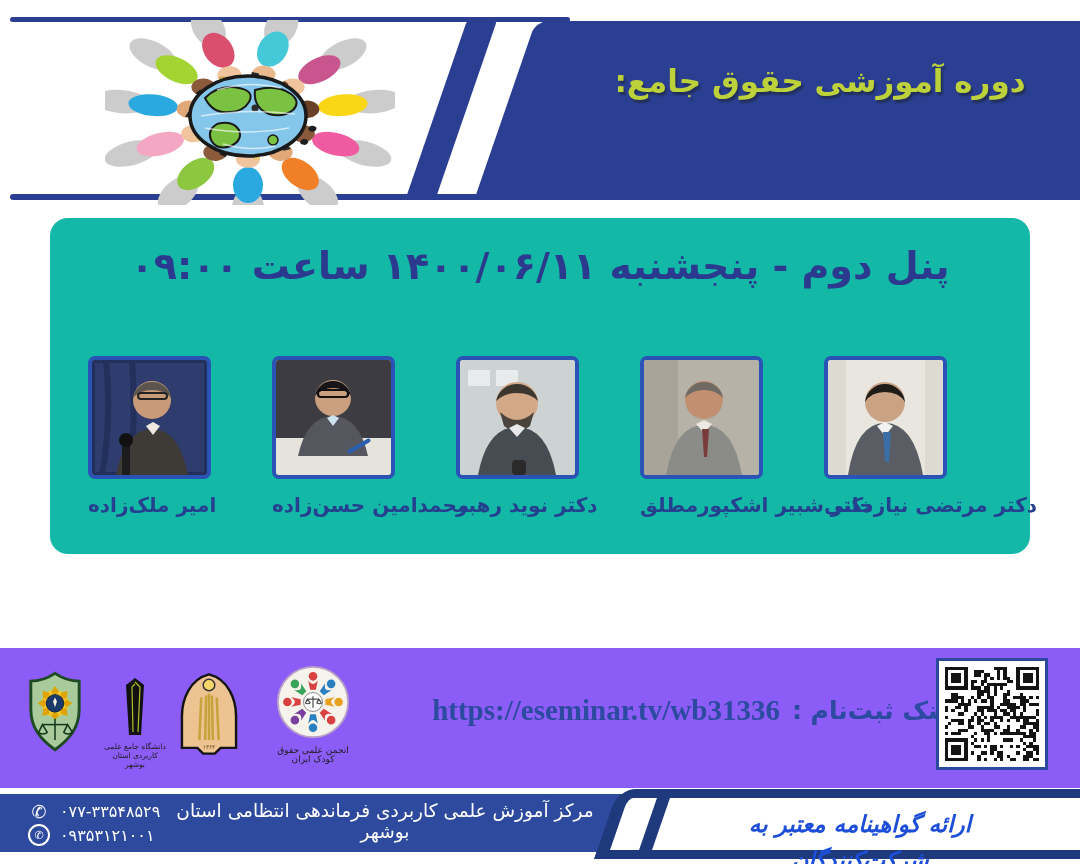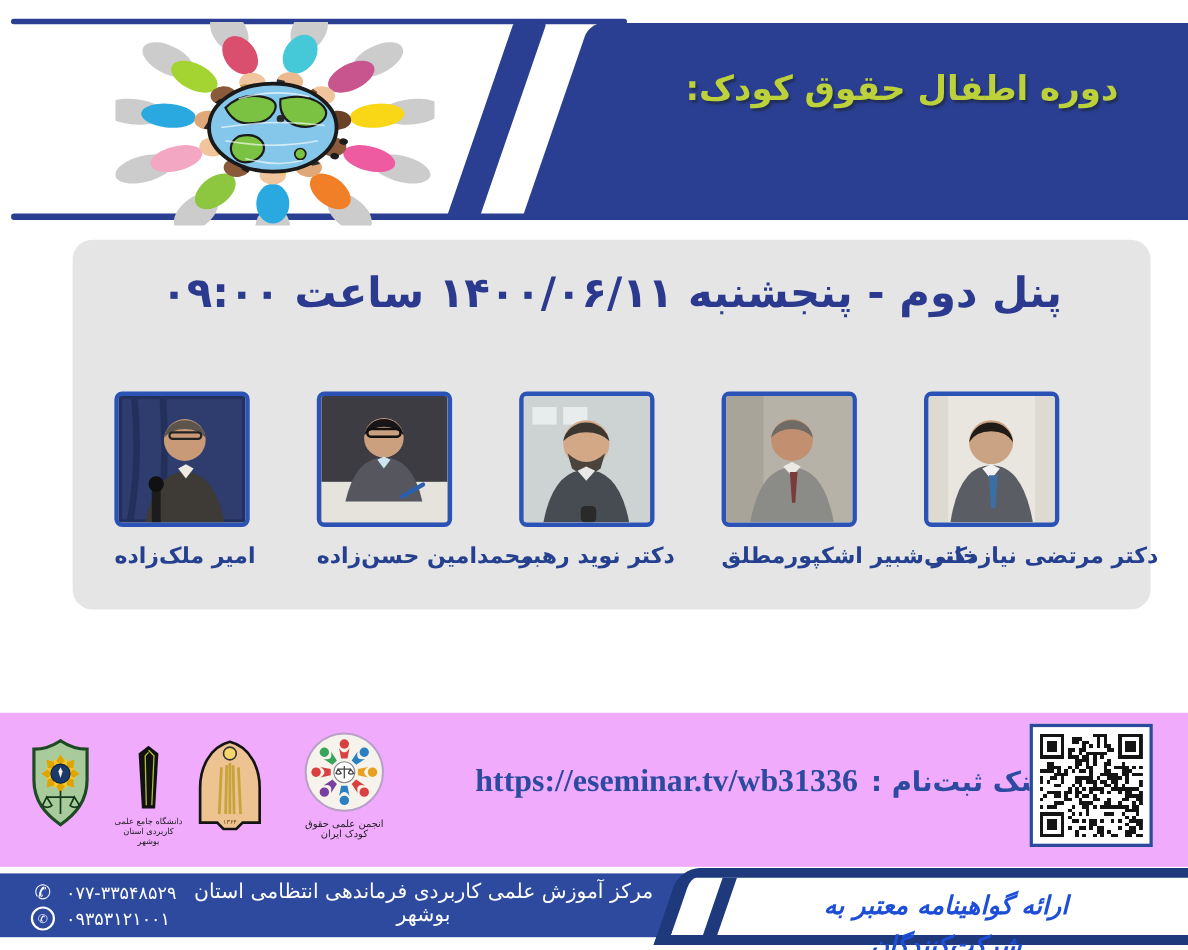--- a/index.html
+++ b/index.html
@@ -19,43 +19,43 @@
     transform:skewX(-19deg);border-radius:3px;
   }
   .banner-title{
     position:absolute;left:560px;right:0;top:56px;text-align:center;direction:rtl;
     color:#bdd13a;font-weight:bold;font-size:31px;line-height:50px;
     text-shadow:2px 3px 2px rgba(25,35,45,.55);
   }
   .children-art{position:absolute;left:105px;top:20px;}
   
   .panel{
-    position:absolute;left:66px;top:218px;width:980px;height:336px;
-    background:#e5e5e5;border-radius:18px;
+    position:absolute;left:50px;top:218px;width:980px;height:336px;
+    background:#14b8a6;border-radius:18px;
   }
   .panel-title{
     position:absolute;left:0;right:0;top:26px;text-align:center;direction:rtl;
     color:#2b3a8e;font-weight:bold;font-size:38px;
   }
   .speakers{
     position:absolute;left:38px;right:38px;top:138px;
     display:flex;justify-content:space-between;direction:rtl;
   }
   .speaker{width:168px;display:flex;flex-direction:column;align-items:flex-end;}
   .speaker .photo{
     width:115px;height:115px;border:4px solid #2b52b5;border-radius:7px;
     overflow:hidden;background:#cfd3d4;
   }
   .speaker .photo svg{display:block;}
   .speaker .sp-name{
     margin-top:14px;color:#24408f;font-weight:bold;font-size:20px;
     direction:rtl;text-align:center;white-space:nowrap;
   }
   
-  .footer-strip{position:absolute;left:0;top:648px;width:1080px;height:140px;background:#f0abfc;}
+  .footer-strip{position:absolute;left:0;top:648px;width:1080px;height:140px;background:#8b5cf6;}
   .logos{position:absolute;left:18px;top:4px;width:450px;height:132px;}
   .logo{position:absolute;text-align:center;}
   .logo-caption{
     font-size:7.5px;color:#1c1c1c;direction:rtl;line-height:9px;margin-top:2px;
     font-family:"DejaVu Serif",serif;
   }
   .reg-line{
     position:absolute;left:470px;top:688px;width:450px;height:44px;
     display:flex;direction:rtl;align-items:center;justify-content:center;gap:12px;
   }
@@ -103,21 +103,21 @@
 </style>
 </head>
 <body>
 
 <div>
   <div class="top-line"></div>
   <div class="header-bottom-line"></div>
   <div class="banner-stripe"></div>
   <div class="banner"></div>
   <div class="banner-title">
-    <div>دوره اطفال حقوق کودک:</div>
+    <div>دوره آموزشی حقوق جامع:</div>
   </div>
 
   <svg class="children-art" width="290" height="185" viewBox="0 0 290 185">
     <g transform="translate(143,96) scale(1,0.72)">
 
       <g transform="rotate(90)">
           <ellipse cx="128" cy="0" rx="28" ry="16" fill="#cccccc"></ellipse>
           <ellipse cx="96" cy="0" rx="25" ry="15" fill="#2aa9e0"></ellipse>
           <circle cx="60" cy="0" r="12" fill="#f0c49c"></circle>
           <path d="M48,0 a12,12 0 0 1 12,-12 l0,6 a8,8 0 0 0 -6,6 Z" fill="#e8c46a"></path>

